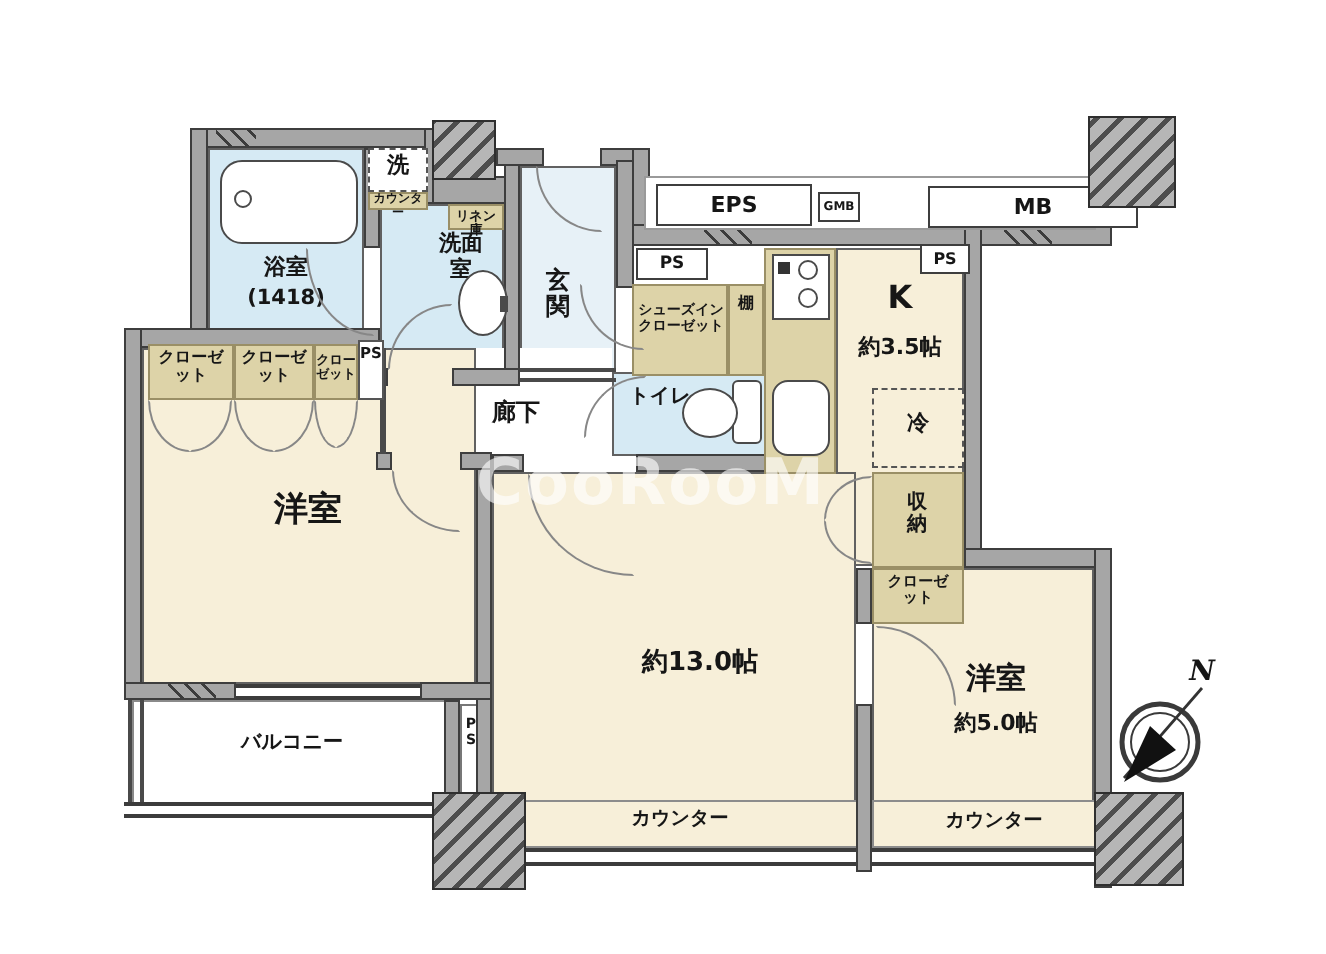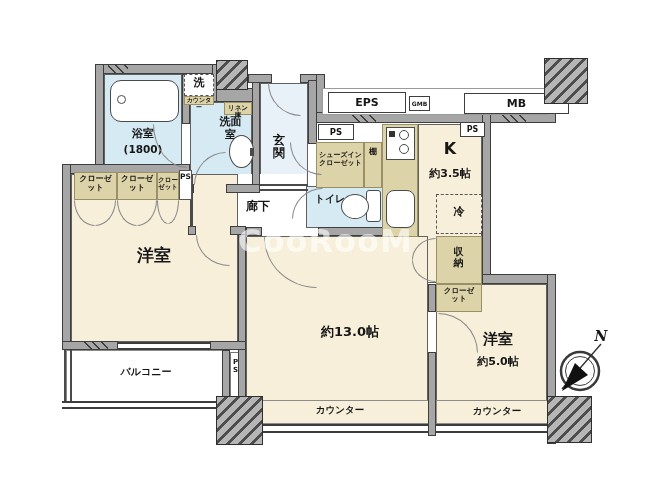--- a/index.html
+++ b/index.html
@@ -108,21 +108,21 @@
   <div class="a svc" style="left:318px;top:124px;width:36px;height:16px;font-size:8.5px;">
       <span>PS</span>
     </div>
   <div class="a svc" style="left:460px;top:122px;width:25px;height:15px;font-size:8px;">
       <span>PS</span>
     </div>
 
   <div class="a fix" style="left:110px;top:80px;width:69px;height:42px;border-radius:11px;"></div>
   <div class="a" style="left:117px;top:95px;width:9px;height:9px;border:1.2px solid #4a4a4a;border-radius:50%;"></div>
   <div class="a lbl" style="left:104px;top:128px;width:78px;font-size:11px;">浴室</div>
-  <div class="a lbl" style="left:104px;top:143px;width:78px;font-size:10.5px;">(1800)</div>
+  <div class="a lbl" style="left:104px;top:143px;width:78px;font-size:10.5px;">(1418)</div>
   <div class="a fix dash white" style="left:184px;top:74px;width:30px;height:22px;"></div>
   <div class="a lbl" style="left:184px;top:77px;width:30px;font-size:11px;">洗</div>
   <div class="a tan lbl" style="left:184px;top:96px;width:30px;height:9px;font-size:6px;border:1px solid #9a8f66;">カウンター</div>
   <div class="a tan lbl" style="left:224px;top:102px;width:28px;height:13px;font-size:6.5px;padding-top:2px;border:1px solid #9a8f66;">リネン庫</div>
   <div class="a lbl" style="left:190px;top:116px;width:56px;font-size:11px;padding-left:25px;">洗面室</div>
   <div class="a fix" style="left:229px;top:135px;width:25px;height:33px;border-radius:50%;"></div>
   <div class="a ln" style="left:250px;top:148px;width:4px;height:8px;"></div>
 
   <div class="a ln" style="left:260px;top:184px;width:48px;height:2px;"></div>
   <div class="a ln" style="left:260px;top:189px;width:48px;height:2px;"></div>

